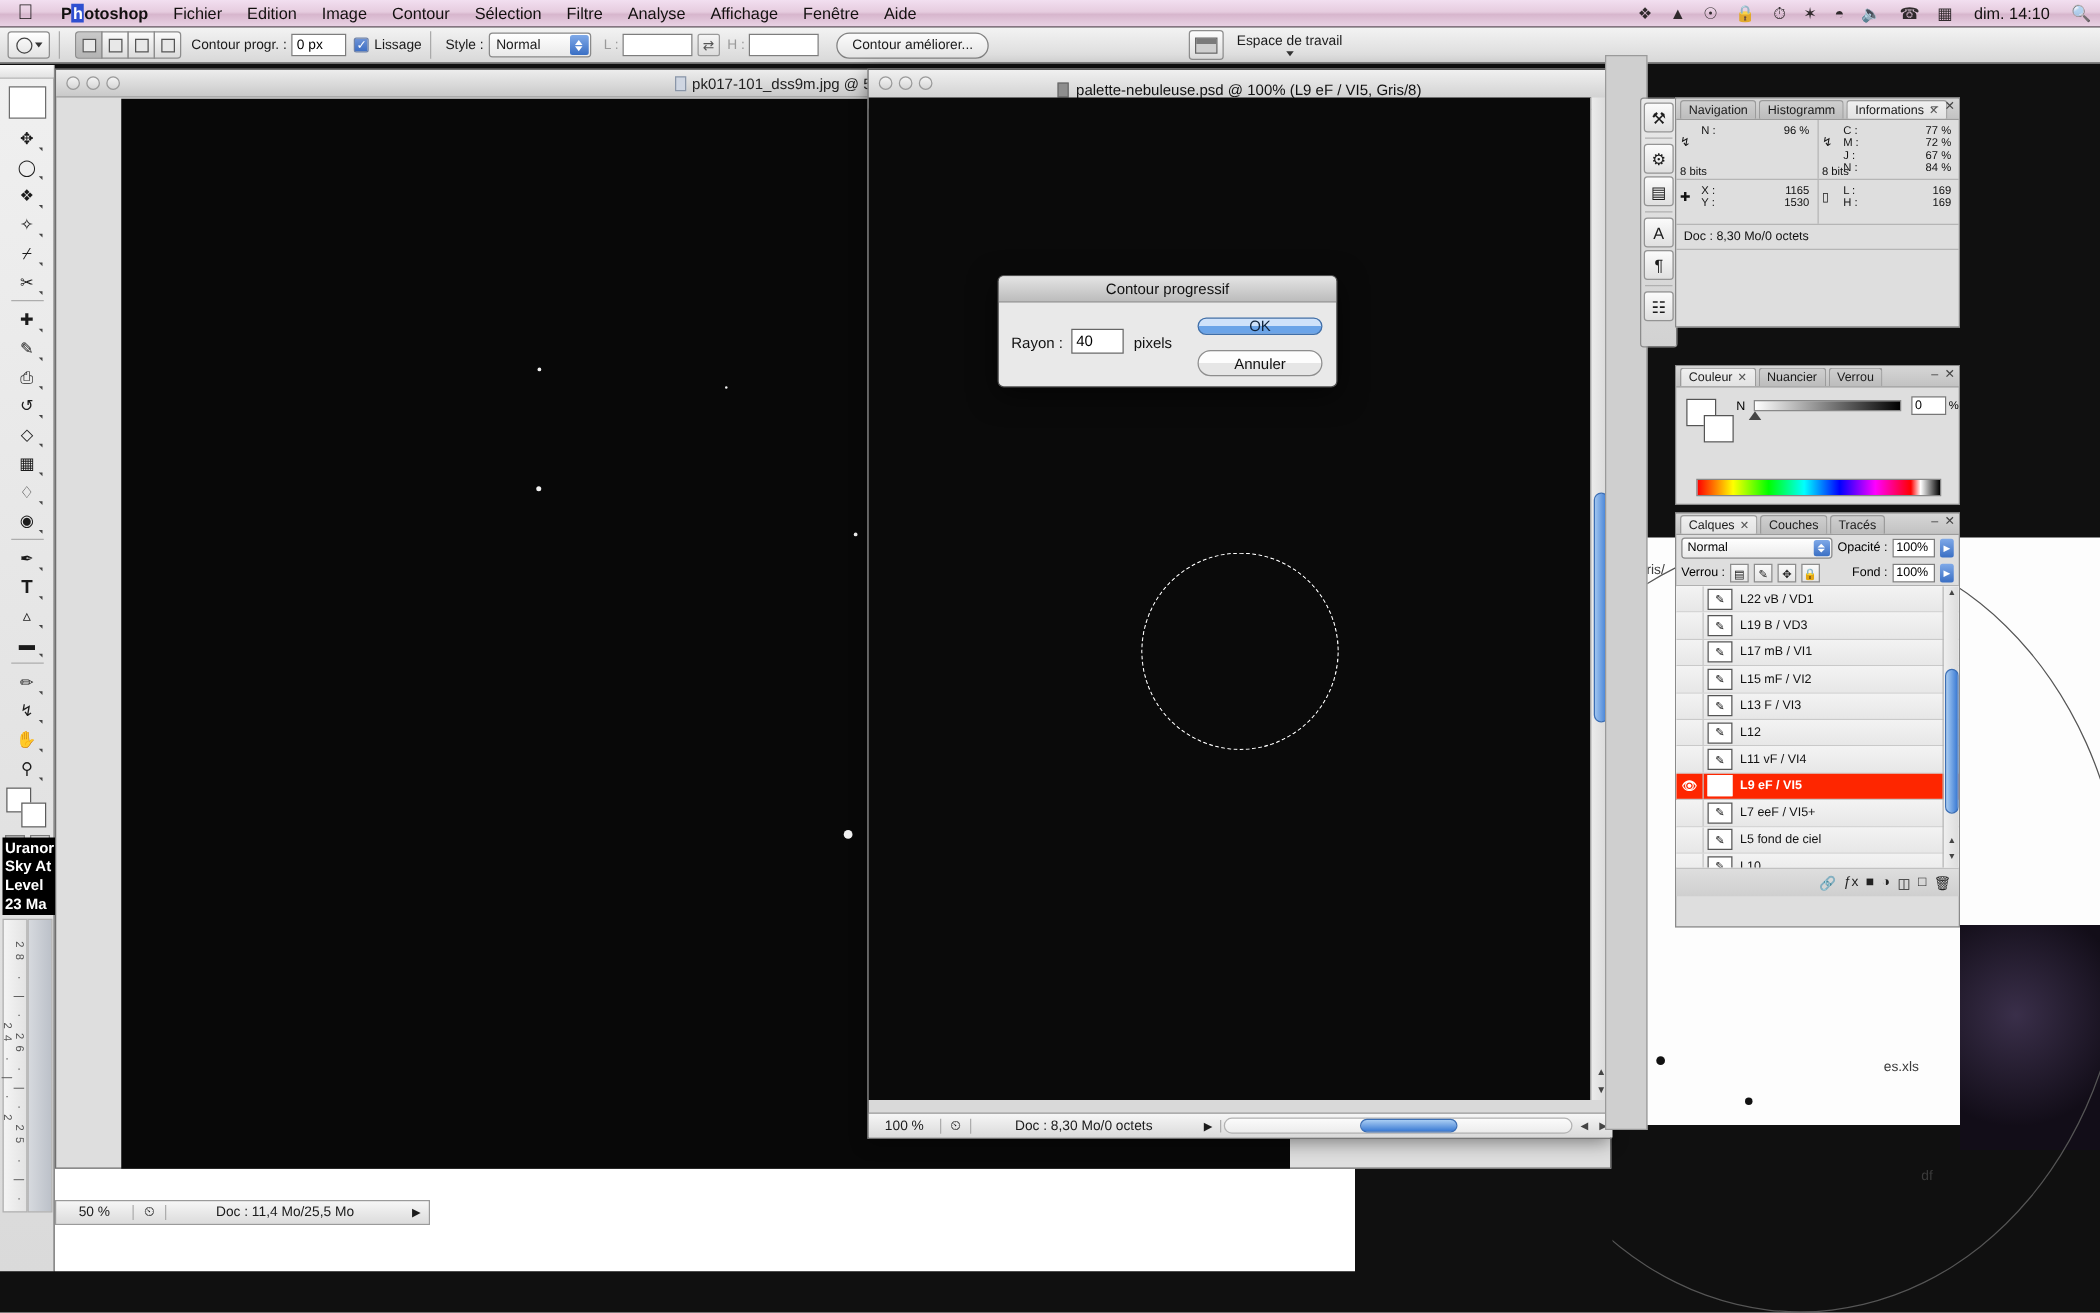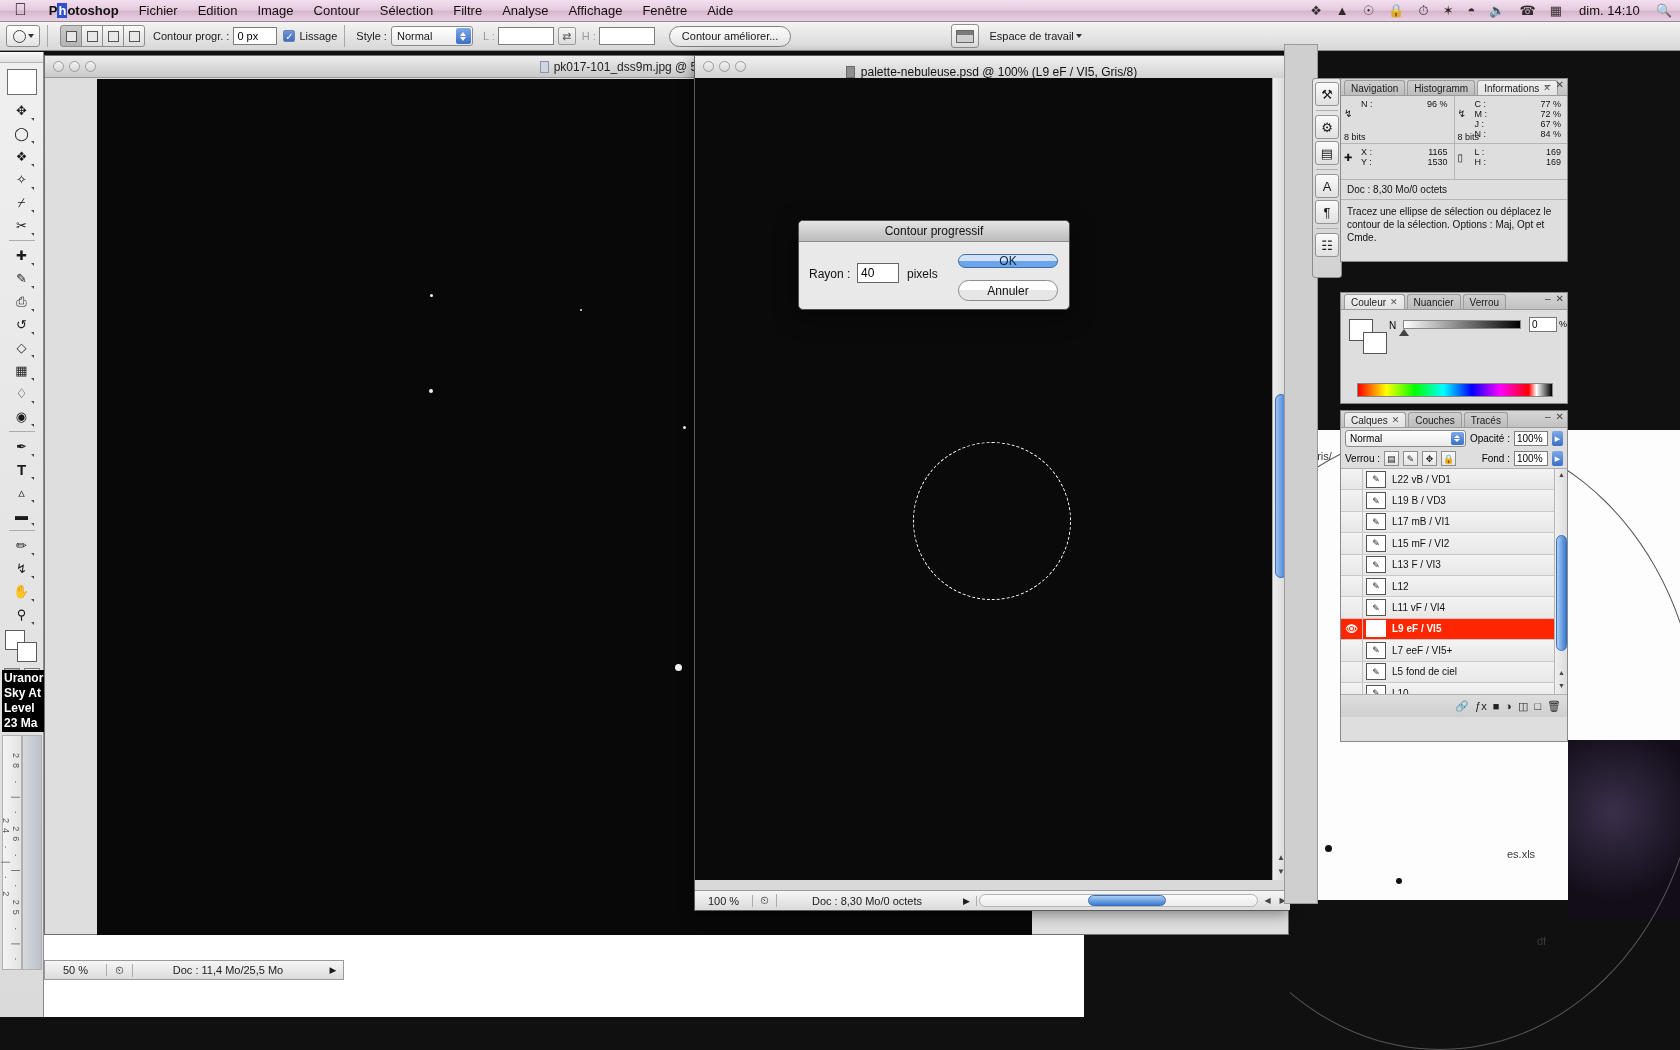--- a/index.html
+++ b/index.html
@@ -80,21 +80,21 @@
            display:flex;align-items:center;justify-content:center;color:#555;margin-left:4px;}
   .pillbtn{
     height:21px;border:1px solid #818181;border-radius:11px;padding:0 12px;
     background:linear-gradient(to bottom,#fcfcfc,#e4e4e4);
     display:flex;align-items:center;font-size:11px;margin-left:14px;
   }
   .ws-icon{width:28px;height:24px;border:1px solid #8e8e8e;border-radius:3px;
            background:linear-gradient(to bottom,#fdfdfd,#dcdcdc);
            display:flex;align-items:center;justify-content:center;}
   .ws-icon .mini{width:18px;height:13px;background:linear-gradient(to bottom,#7a7a7a 0 40%,#cfcfcf 40% 100%);border:1px solid #666;}
-  .ws-text{display:flex;align-items:center;gap:2px;font-size:11px;margin-left:10px;}
+  .ws-text{display:flex;align-items:center;gap:2px;font-size:11px;margin-left:10px;flex-direction:column;}
 
   
   #toolbox{
     left:0;top:52px;width:44px;height:965px;
     background:linear-gradient(to bottom,#f0f0f0,#dadada);
     border-right:1px solid #8b8b8b;
   }
   #tb-grip{height:11px;background:linear-gradient(to bottom,#fafafa,#e2e2e2);border-bottom:1px solid #b4b4b4;}
   .tb-swatch{
     margin:6px auto 4px;width:30px;height:26px;border:1px solid #6e6e6e;background:#fff;
@@ -622,21 +622,20 @@
             <span>L :</span>
             <span>169</span>
           </div>
         <div class="irow">
             <span>H :</span>
             <span>169</span>
           </div>
       </div>
     </div>
     <div class="info-doc">Doc : 8,30 Mo/0 octets</div>
-    <div class="info-hint">Tracez une ellipse de sélection ou déplacez le contour de la sélection. Options : Maj, Opt et Cmde.</div>
   </div>
 </div>
 
 <div id="pal-color" class="abs pal">
   <div class="pal-tabs">
     <div class="ptab active">
         <span>Couleur</span>
         <span class="pclose">✕</span>
       </div>
     <div class="ptab">

